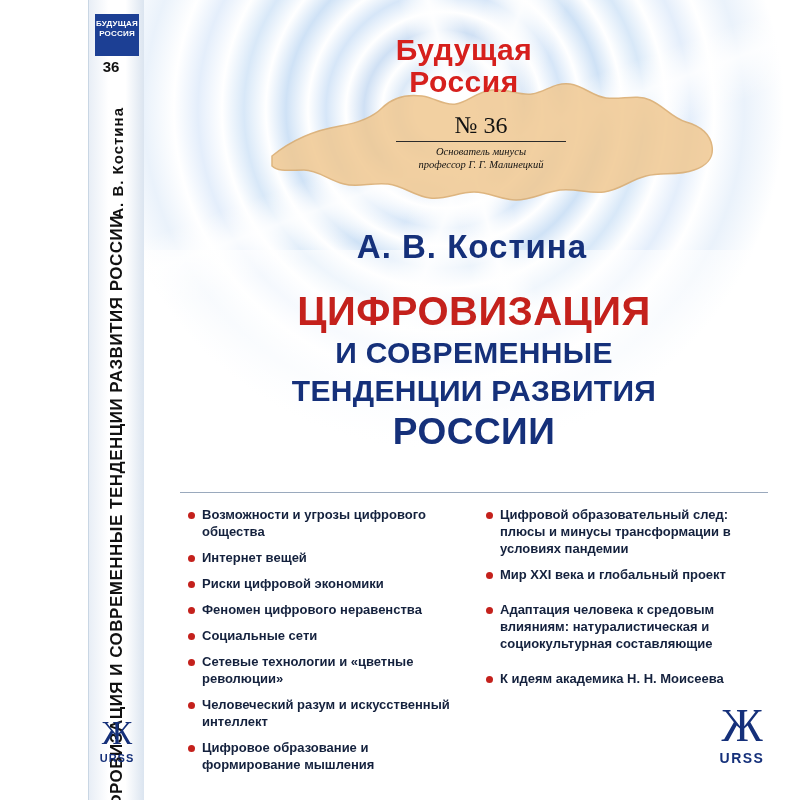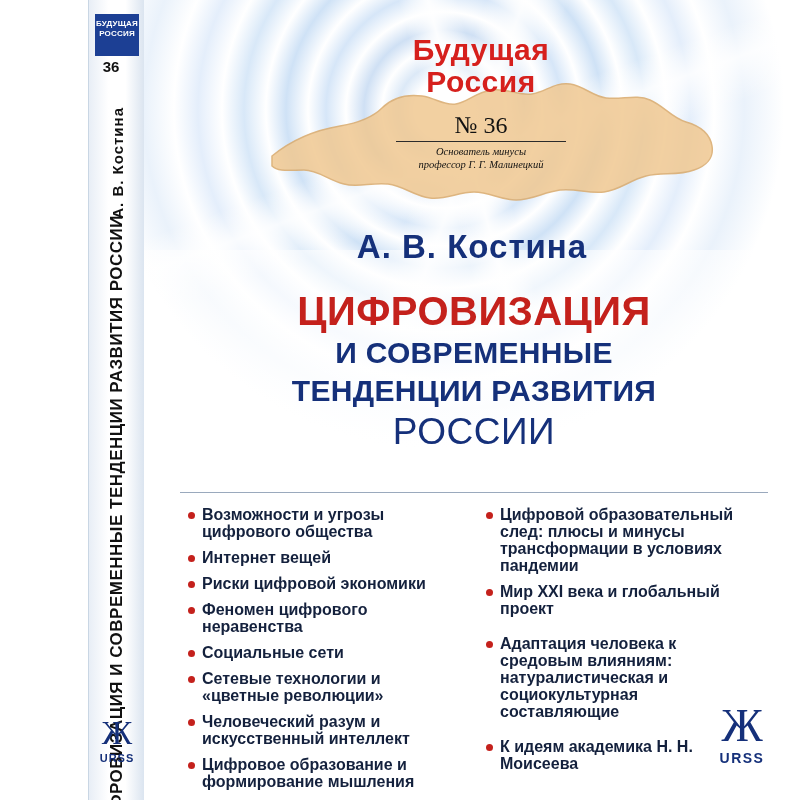--- a/index.html
+++ b/index.html
@@ -151,21 +151,21 @@
     left: 110px;
     top: 60px;
     width: 470px;
     height: 160px;
     opacity: .85;
   }
 
   
   .series-banner {
     position: absolute;
-    left: 222px;
+    left: 205px;
     top: 34px;
     width: 230px;
     text-align: center;
   }
   .series-banner .line1 {
     font-size: 30px;
     font-weight: bold;
     color: #d6201d;
     letter-spacing: .5px;
     line-height: 32px;
@@ -231,21 +231,21 @@
   }
   .t2, .t3 {
     font-size: 30px;
     font-weight: bold;
     color: #15307a;
     line-height: 38px;
     letter-spacing: .3px;
   }
   .t4 {
     font-size: 37px;
-    font-weight: normal;
+    font-weight: bold;
     color: #15307a;
     line-height: 44px;
     letter-spacing: .5px;
   }
 
   .rule {
     position: absolute;
     left: 36px;
     top: 492px;
     width: 588px;
@@ -267,21 +267,21 @@
   }
   .dot {
     flex: 0 0 auto;
     width: 7px;
     height: 7px;
     border-radius: 50%;
     background: #c4211c;
     margin: 6px 7px 0 0;
   }
   .btext {
-    font-size: 16px;
+    font-size: 13px;
     line-height: 17px;
     color: #14213d;
     font-weight: bold;
   }
 
   .cover-logo {
     position: absolute;
     right: 28px;
     bottom: 34px;
     width: 60px;

